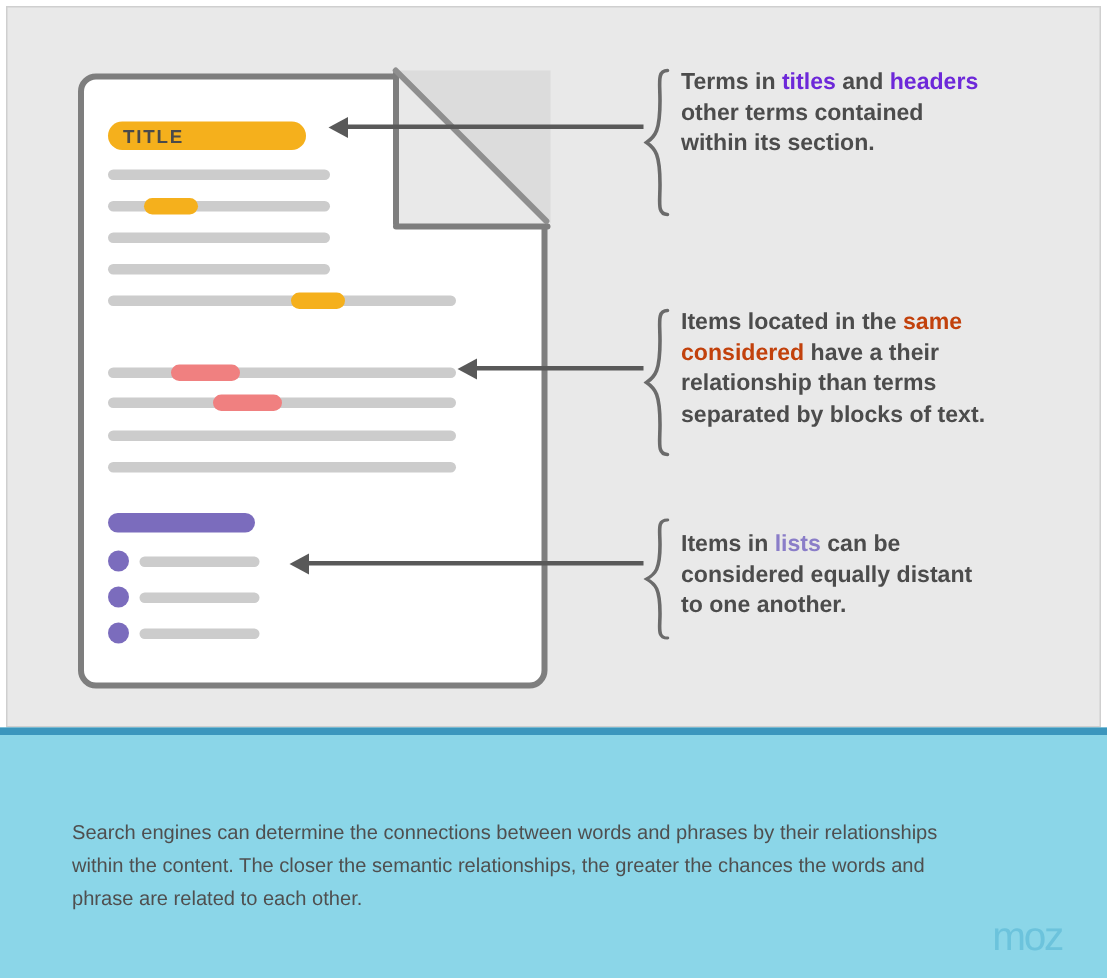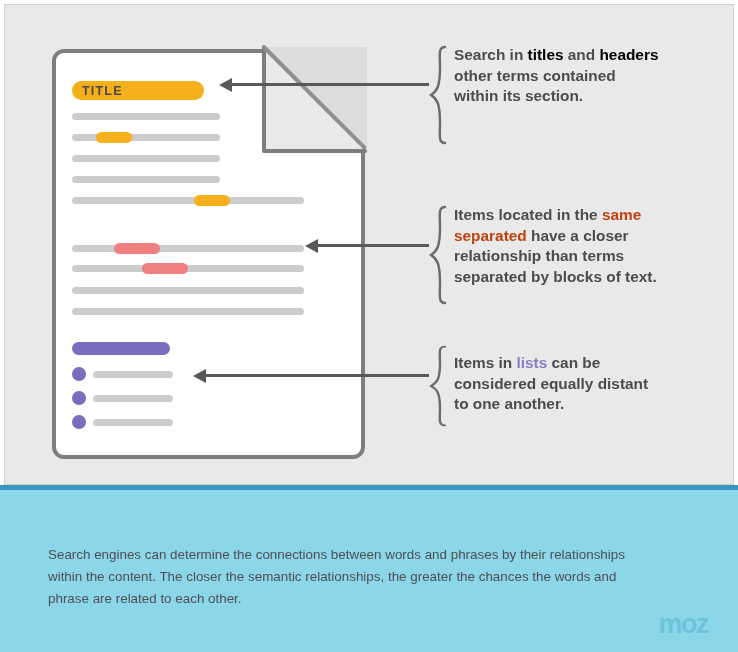--- a/index.html
+++ b/index.html
@@ -192,21 +192,21 @@
     flex: 0 0 18px;
   }
   .annotation-text {
     font-size: 15.4px;
     line-height: 20.5px;
     font-weight: bold;
     color: #4c4c4c;
     padding-left: 7px;
     font-family: "Liberation Sans", sans-serif;
   }
-  .kw-orange { color: #000000; }
+  .kw-orange { color: #6d28d9; }
   .kw-pink   { color: #c2410c; }
   .kw-purple { color: #8a7dc8; }
 
   
   #caption-panel {
     position: absolute;
     left: 0;
     top: 485px;
     width: 738px;
     height: 167px;
@@ -238,21 +238,21 @@
     font-size: 13.4px;
     line-height: 22px;
     color: #4f4f4f;
     font-family: "Liberation Sans", sans-serif;
   }
   #moz-logo {
     position: absolute;
     right: 30px;
     bottom: 12px;
     font-size: 27px;
-    font-weight: bold;
+    font-weight: normal;
     letter-spacing: -1.5px;
     color: #6cc3dc;
     font-family: "Liberation Sans", sans-serif;
   }
 </style>
 </head>
 <body>
 
 <div id="canvas">
 
@@ -305,37 +305,37 @@
 
     <div class="arrow-shaft" style="left:200px; top:369px; width:224px;"></div>
     <div class="arrow-head" style="left:188px; top:363.5px;"></div>
 
     <div class="annotation" style="left:424px; top:40px; height:100px;">
       <svg class="brace" viewBox="0 0 18 100" preserveAspectRatio="none">
         <path d="M16 2 C9 2 11 10 11 22 C11 42 8 46 2 50 C8 54 11 58 11 78 C11 90 9 98 16 98" fill="none" stroke="#6b6b6b" stroke-width="2.4" stroke-linecap="round"></path>
       </svg>
       <div class="annotation-text">
         <div>
-          <span>Search in </span><span class="kw-orange">titles</span><span> and </span><span class="kw-orange">headers</span>
+          <span>Terms in </span><span class="kw-orange">titles</span><span> and </span><span class="kw-orange">headers</span>
         </div>
         <div>other terms contained</div>
         <div>within its section.</div>
       </div>
     </div>
 
     <div class="annotation" style="left:424px; top:200px; height:100px;">
       <svg class="brace" viewBox="0 0 18 100" preserveAspectRatio="none">
         <path d="M16 2 C9 2 11 10 11 22 C11 42 8 46 2 50 C8 54 11 58 11 78 C11 90 9 98 16 98" fill="none" stroke="#6b6b6b" stroke-width="2.4" stroke-linecap="round"></path>
       </svg>
       <div class="annotation-text">
         <div>
           <span>Items located in the </span><span class="kw-pink">same</span>
         </div>
         <div>
-          <span class="kw-pink">separated</span><span> have a closer</span>
+          <span class="kw-pink">considered</span><span> have a their</span>
         </div>
         <div>relationship than terms</div>
         <div>separated by blocks of text.</div>
       </div>
     </div>
 
     <div class="annotation" style="left:424px; top:340px; height:82px;">
       <svg class="brace" viewBox="0 0 18 100" preserveAspectRatio="none">
         <path d="M16 2 C9 2 11 10 11 22 C11 42 8 46 2 50 C8 54 11 58 11 78 C11 90 9 98 16 98" fill="none" stroke="#6b6b6b" stroke-width="2.4" stroke-linecap="round"></path>
       </svg>

